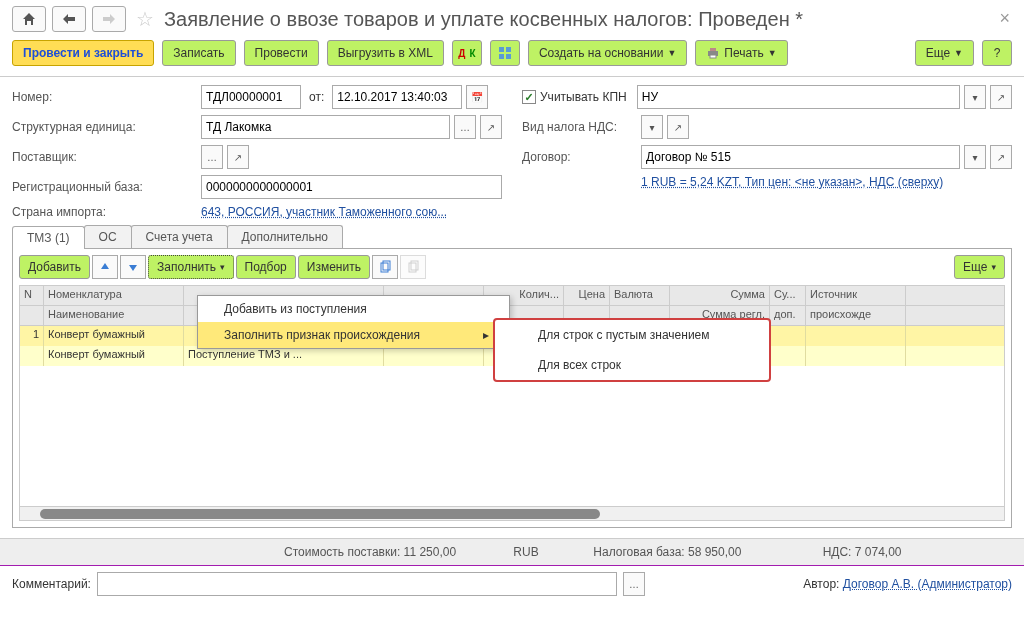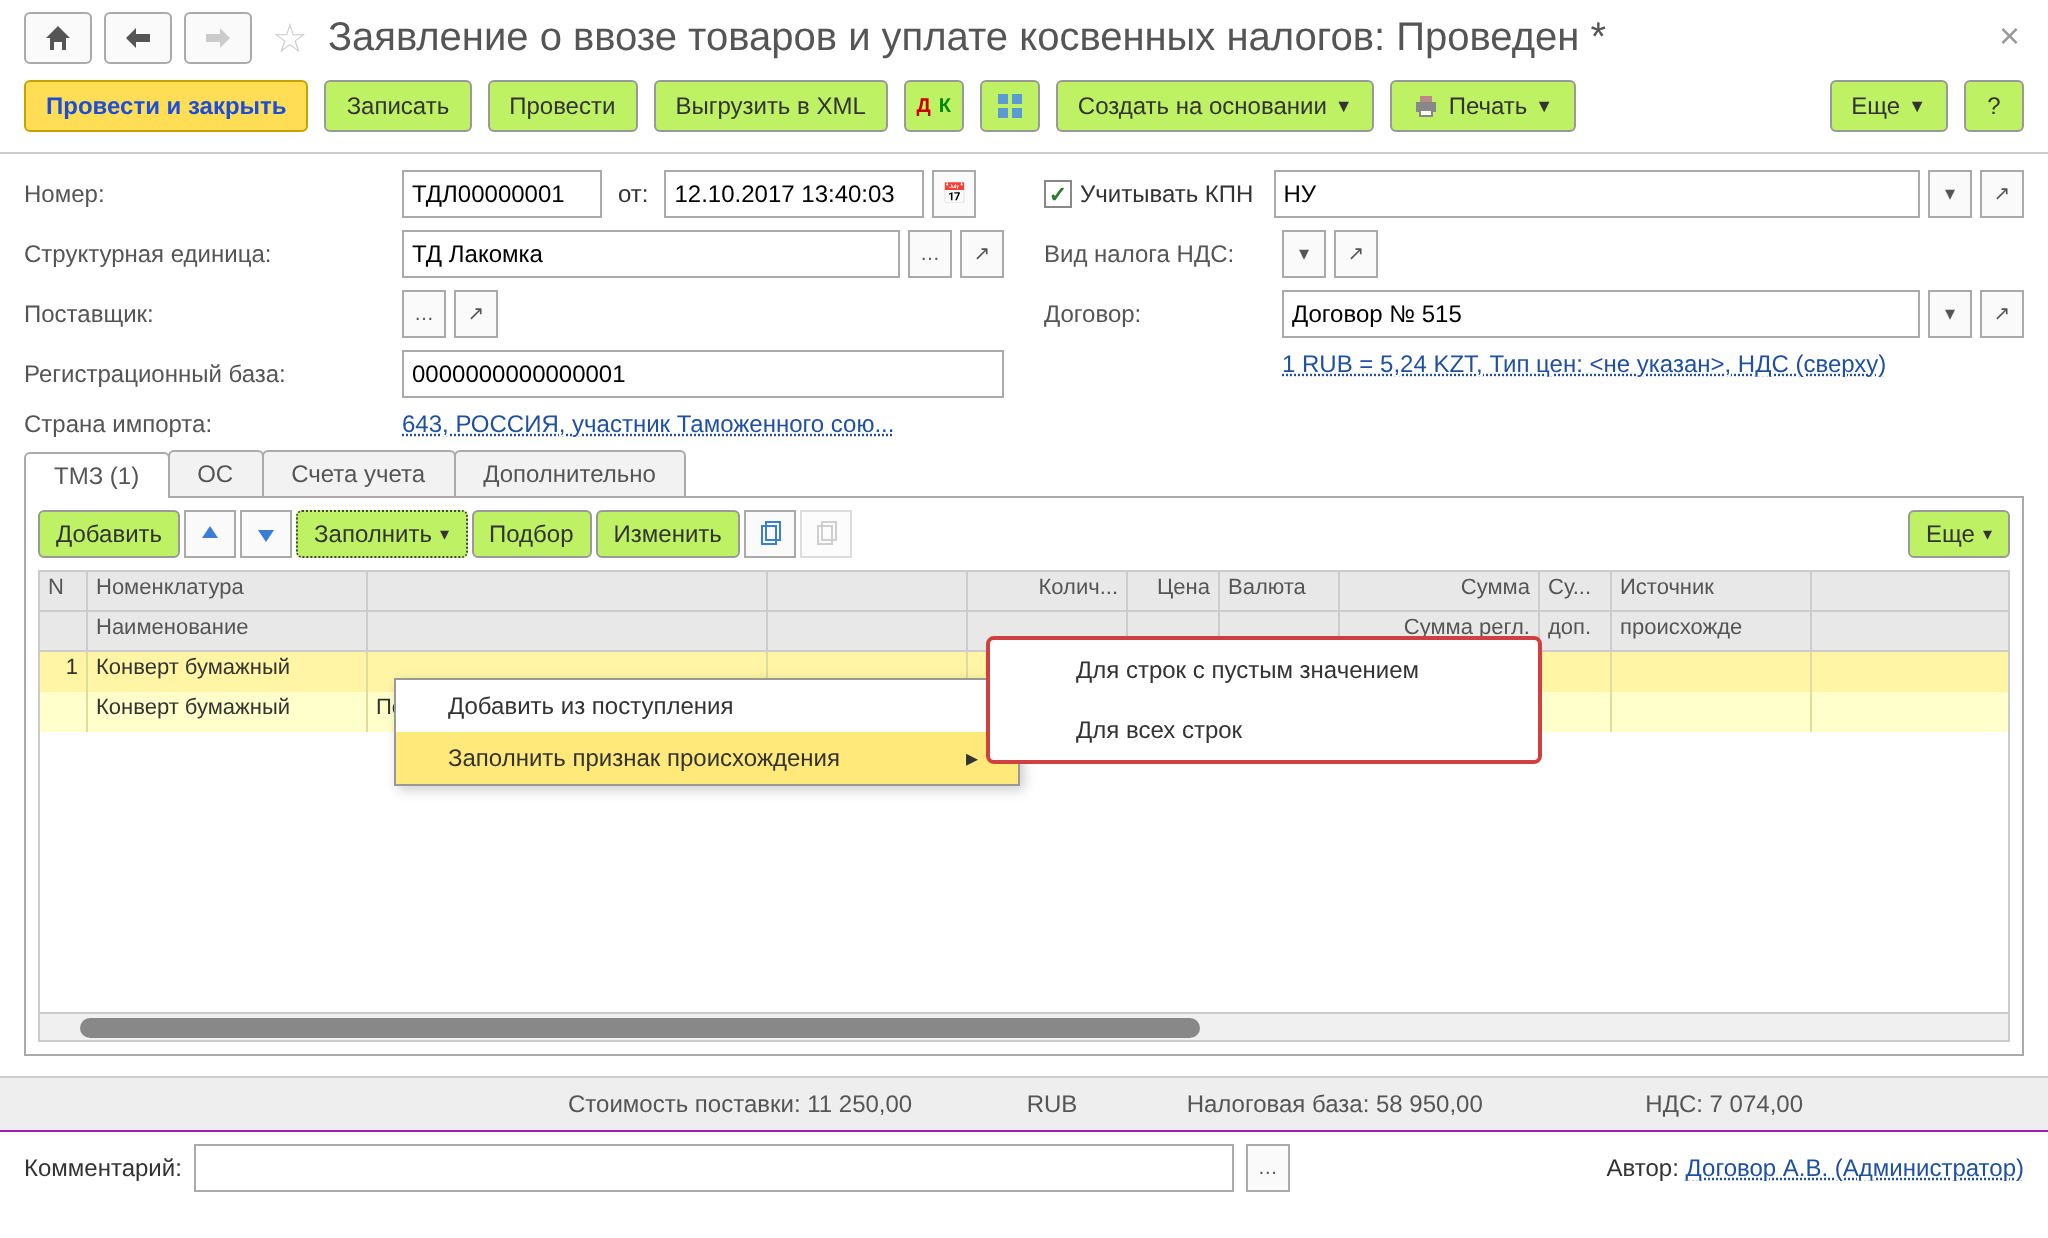--- a/index.html
+++ b/index.html
@@ -517,21 +517,21 @@
 <div class="comment-row">
   <span>Комментарий:</span>
   <input class="comment-input" style="">
   <span class="mini-btn">…</span>
   <span class="author">
     <span>Автор:</span>
     <span class="link">Договор А.В. (Администратор)</span>
   </span>
 </div>
 
-<div class="dropdown-menu" style="top:295px; left:197px; width:313px;margin-top:44px;">
+<div class="dropdown-menu" style="top:295px; left:197px; width:313px;">
   <div class="menu-item">
     <span>Добавить из поступления</span>
   </div>
   <div class="menu-item highlight">
     <span>Заполнить признак происхождения</span>
     <span>▸</span>
   </div>
 </div>
 
 <div class="submenu" style="top:318px; left:493px; width:278px;">

